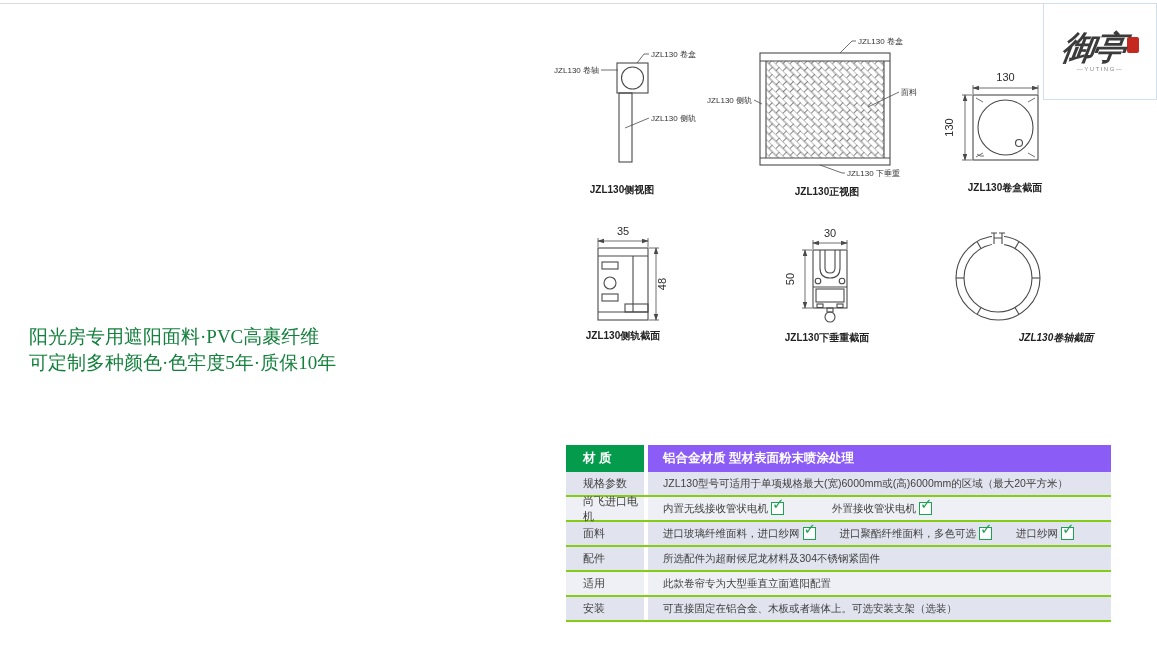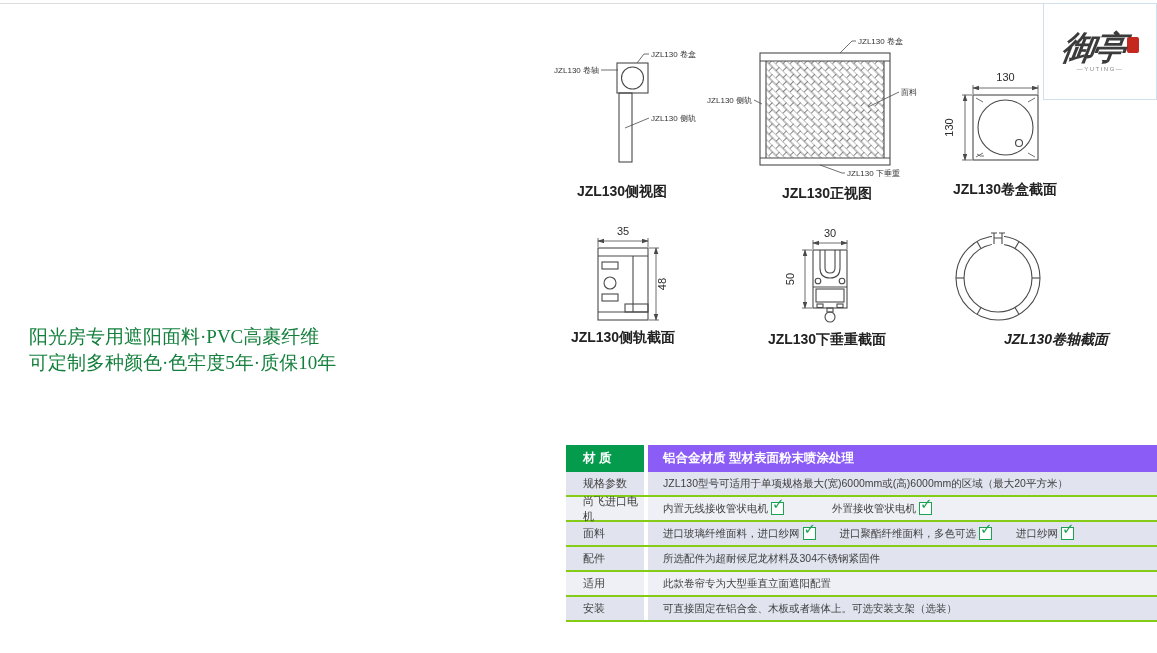--- a/index.html
+++ b/index.html
@@ -21,24 +21,24 @@
   .intro{left:29px;top:324px;font-family:Liberation Serif, serif;
          font-size:19px;line-height:26px;color:#15803d;white-space:nowrap;}
 
   
   svg{position:absolute;overflow:visible;}
   svg .ln{stroke:#4a4a4a;fill:none;stroke-width:1.1px;}
   svg .thin{stroke:#4a4a4a;fill:none;stroke-width:0.8px;}
   svg .dimln{stroke:#4a4a4a;fill:none;stroke-width:0.8px;}
   svg text.lbl{font-family:"Liberation Sans",sans-serif;font-size:8px;fill:#333;}
   svg text.dim{font-family:"Liberation Sans",sans-serif;font-size:11px;fill:#2c2c2c;}
-  .caption{font-size:14px;font-weight:600;color:#222;text-align:center;width:130px;white-space:nowrap;}
-
-  
-  .spec{left:566px;top:445px;width:592px;}
+  .caption{font-size:10px;font-weight:600;color:#222;text-align:center;width:130px;white-space:nowrap;}
+
+  
+  .spec{left:566px;top:445px;width:545px;}
   .thead{display:flex;height:27px;font-weight:bold;color:#fff;font-size:12.5px;}
   .thead .c1{width:78px;display:flex;align-items:center;padding-left:17px;box-sizing:border-box;}
   .thead .c2{flex:1;display:flex;align-items:center;padding-left:15px;}
   .tgaph{width:4px;background:#fff;}
   .trow{display:flex;height:25px;border-bottom:2px solid #84cc16;box-sizing:border-box;font-size:10.5px;color:#3f3f3f;}
   .tlabel{width:78px;display:flex;align-items:center;padding-left:17px;box-sizing:border-box;font-size:11px;}
   .tgap{width:4px;background:#fff;}
   .tcontent{flex:1;display:flex;align-items:center;padding-left:15px;white-space:nowrap;}
   .trow.odd  .tlabel,.trow.odd  .tcontent{background:#e1e4ef;}
   .trow.even .tlabel,.trow.even .tcontent{background:#eff0f5;}

